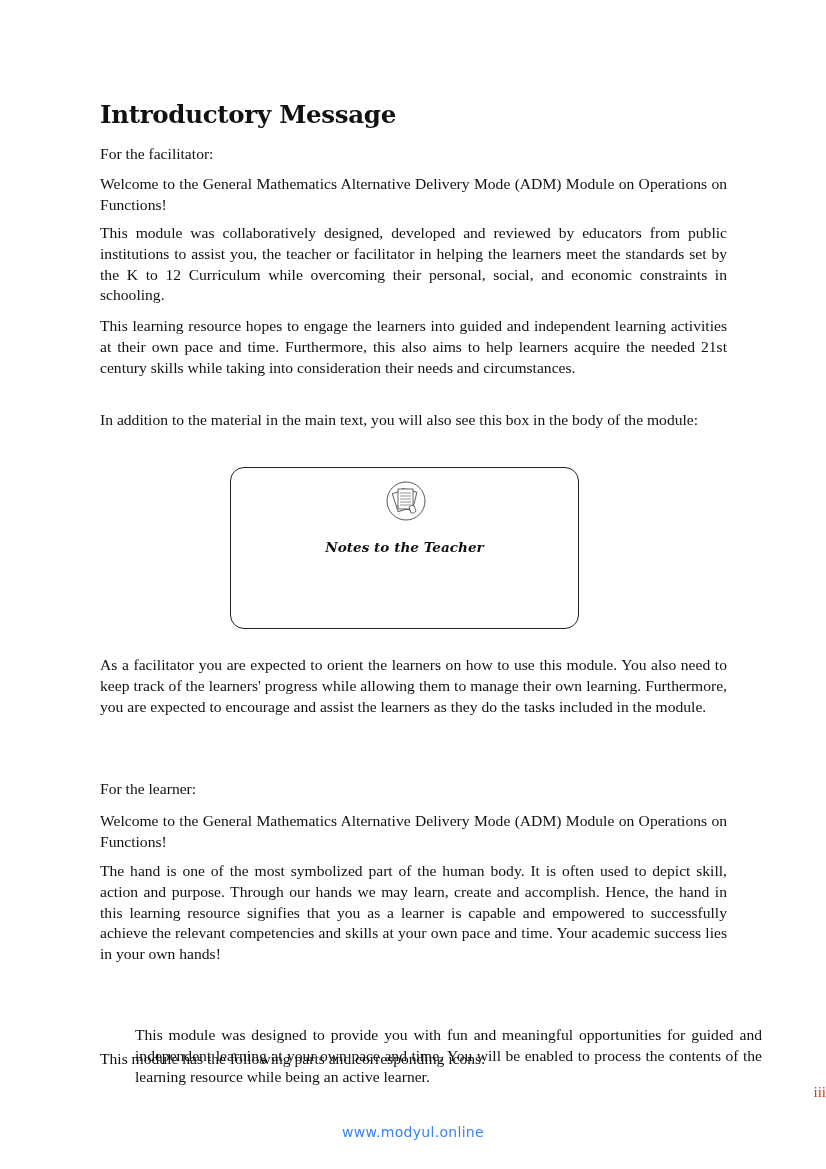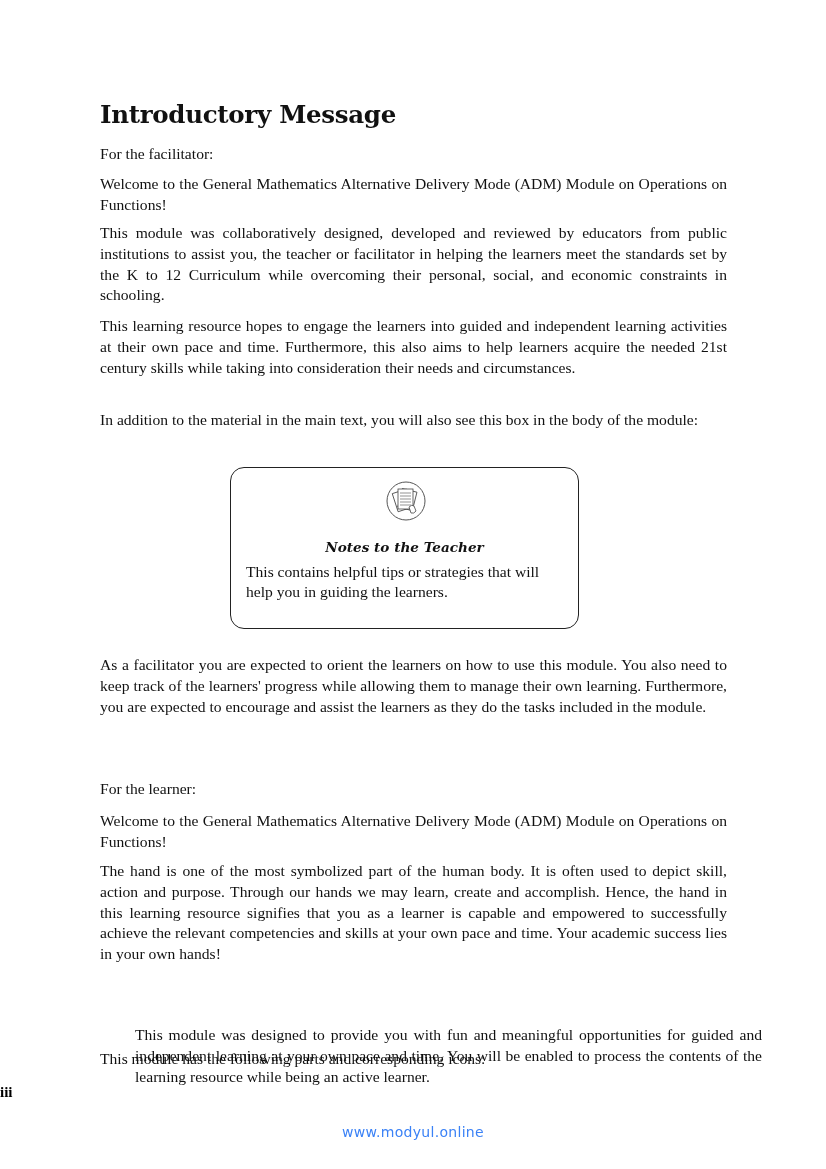--- a/index.html
+++ b/index.html
@@ -4,21 +4,21 @@
 <style>
   html, body { margin:0; padding:0; background:#ffffff; }
   body { width:826px; height:1169px; position:relative; overflow:hidden; color:#111; }
   .page { position:absolute; left:100px; top:0; width:627px; font-family:"DejaVu Serif", serif; }
   .title { position:absolute; left:0; top:100px; font-family:"DejaVu Serif", serif; font-weight:bold; font-size:24.5px; letter-spacing:-0.3px; color:#111; white-space:nowrap;text-align:right; }
   .p { position:absolute; left:0; width:627px; font-family:Liberation Serif, serif; font-size:15.6px; line-height:20.8px; text-align:justify; text-align-last:left; color:#111; }
   .box { position:absolute; left:230px; top:467px; width:349px; height:162px; border:1.5px solid #222; border-radius:14px; box-sizing:border-box; }
   .box-icon { position:absolute; left:155px; top:13px; width:40px; height:40px; }
   .box-title { position:absolute; left:0; width:100%; top:71px; text-align:center; font-family:"DejaVu Serif", serif; font-style:italic; font-weight:bold; font-size:13.6px; color:#111; }
   .box-body { position:absolute; left:15px; width:322px; top:94px; font-family:"Liberation Serif", serif; font-size:15.6px; line-height:20px; color:#111; }
-  .pagenum { position:absolute; left:0; width:826px; top:1084px; text-align:left; font-family:"Liberation Serif", serif; font-size:15px; color:#000000;font-weight:bold; }
+  .pagenum { position:absolute; left:0; width:826px; top:1084px; text-align:right; font-family:"Liberation Serif", serif; font-size:15px; color:#c2410c; }
   .watermark { position:absolute; left:0; width:826px; top:1124px; text-align:center; font-family:"DejaVu Sans", sans-serif; font-size:14px; color:#3b82f6; letter-spacing:0.3px; }
 </style>
 </head>
 <body>
 
 <div class="page">
   <div class="title">Introductory Message</div>
 
   <div class="p" style="top:144px;">For the facilitator:</div>
   <div class="p" style="top:174px;">Welcome to the General Mathematics Alternative Delivery Mode (ADM) Module on Operations on Functions!</div>
@@ -38,21 +38,20 @@
     <g stroke="#666" stroke-width="0.7">
       <line x1="14" y1="12" x2="25" y2="12"></line>
       <line x1="14" y1="15" x2="25" y2="15"></line>
       <line x1="14" y1="18" x2="25" y2="18"></line>
       <line x1="14" y1="21" x2="25" y2="21"></line>
       <line x1="14" y1="24" x2="25" y2="24"></line>
     </g>
     <path d="M23 26 q3 -3 5 -1 l2 5 q-2 3 -5 2 z" fill="#fff" stroke="#444" stroke-width="0.8"></path>
   </svg>
   <div class="box-title">Notes to the Teacher</div>
-  <div class="box-body">This contains helpful tips or strategies that will help you in guiding the learners.</div>
 </div>
 
 <div class="page">
   <div class="p" style="top:655px;">As a facilitator you are expected to orient the learners on how to use this module. You also need to keep track of the learners' progress while allowing them to manage their own learning. Furthermore, you are expected to encourage and assist the learners as they do the tasks included in the module.</div>
 
   <div class="p" style="top:779px;">For the learner:</div>
   <div class="p" style="top:811px;">Welcome to the General Mathematics Alternative Delivery Mode (ADM) Module on Operations on Functions!</div>
   <div class="p" style="top:861px;">The hand is one of the most symbolized part of the human body. It is often used to depict skill, action and purpose. Through our hands we may learn, create and accomplish. Hence, the hand in this learning resource signifies that you as a learner is capable and empowered to successfully achieve the relevant competencies and skills at your own pace and time. Your academic success lies in your own hands!</div>
   <div class="p" style="top:1025px;margin-left:35px;">This module was designed to provide you with fun and meaningful opportunities for guided and independent learning at your own pace and time. You will be enabled to process the contents of the learning resource while being an active learner.</div>
   <div class="p" style="top:1049px;">This module has the following parts and corresponding icons:</div>

